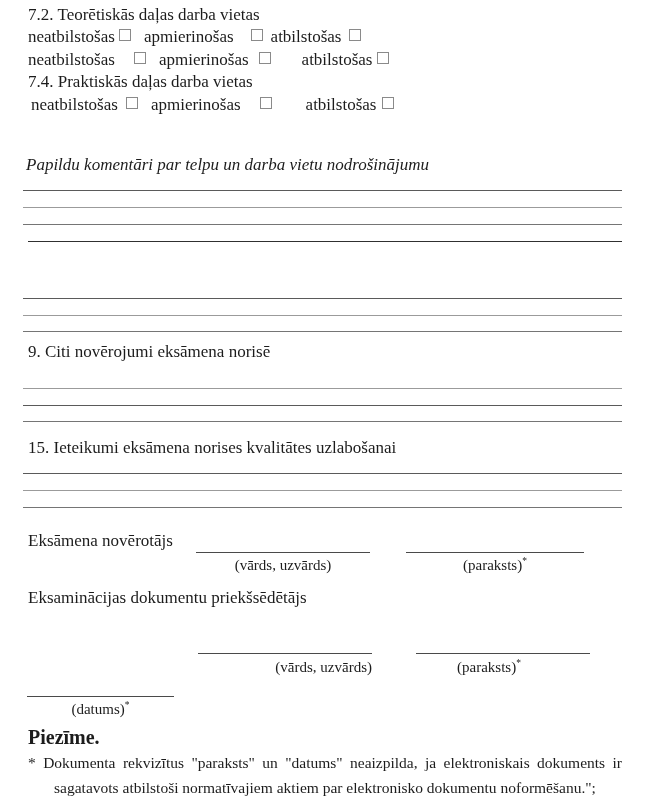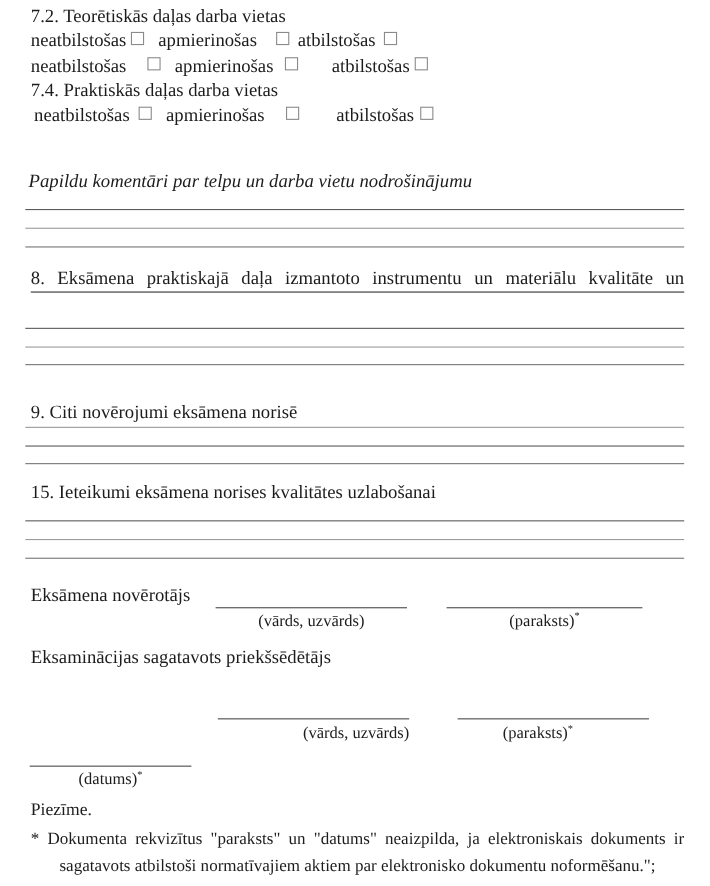--- a/index.html
+++ b/index.html
@@ -20,21 +20,21 @@
   .just{text-align:justify;text-align-last:justify;}
   .fillrow{display:flex;align-items:flex-end;}
   .fillrow .fill{flex:1;border-bottom:1.3px solid #303030;margin-bottom:3px;}
   .sigline{height:0;border-top:1.4px solid #4a4a4a;}
   .cap{font-size:15px;line-height:15px;}
   .cap sup, .note sup{font-size:9.5px;vertical-align:6px;line-height:0;}
   .ctr{text-align:center;}
   .rgt{text-align:right;}
   .note{font-size:15.5px;line-height:24.5px;}
   .note .nline2{text-align:center;}
-  .piezime{font-size:16px;line-height:20px;}
+  .piezime{font-size:20px;line-height:20px;font-weight:bold;}
 </style>
 </head>
 <body>
 
 <div class="abs main s7block">
   <div>7.2. Teorētiskās daļas darba vietas</div>
   <div class="optrow">
     <span class="lbl">neatbilstošas</span><span class="cb" style="margin-left:4px"></span><span class="lbl" style="margin-left:13px">apmierinošas</span><span class="cb" style="margin-left:17px"></span><span class="lbl" style="margin-left:8px">atbilstošas</span><span class="cb" style="margin-left:8px"></span>
   </div>
   <div class="optrow">
@@ -46,49 +46,48 @@
   </div>
 </div>
 
 <div class="abs comments-h">Papildu komentāri par telpu un darba vietu nodrošinājumu</div>
 
 <div class="abs rule d" style="top:190px"></div>
 <div class="abs rule l" style="top:207px"></div>
 <div class="abs rule" style="top:224px"></div>
 
 <div class="abs para" style="top:241px">
-  <div class="just">8. Eksāmena praktiskajā daļa izmantoto instrumentu un materiālu kvalitāte un</div>
   <div class="fillrow">
     <span class="fill"></span>
   </div>
 </div>
 
 <div class="abs rule d" style="top:298px"></div>
 <div class="abs rule l" style="top:315px"></div>
 <div class="abs rule" style="top:331px"></div>
 
-<div class="abs para" style="top:363px">9. Citi novērojumi eksāmena norisē</div>
+<div class="abs para" style="top:340px">9. Citi novērojumi eksāmena norisē</div>
 
 <div class="abs rule l" style="top:388px"></div>
 <div class="abs rule d" style="top:405px"></div>
 <div class="abs rule" style="top:421px"></div>
 
 <div class="abs para" style="top:436px">15. Ieteikumi eksāmena norises kvalitātes uzlabošanai</div>
 
 <div class="abs rule d" style="top:473px"></div>
 <div class="abs rule l" style="top:490px"></div>
 <div class="abs rule" style="top:507px"></div>
 
 <div class="abs main" style="left:28px;top:530px">Eksāmena novērotājs</div>
 <div class="abs sigline" style="left:196px;top:552px;width:174px"></div>
 <div class="abs sigline" style="left:406px;top:552px;width:178px"></div>
 <div class="abs cap ctr" style="left:196px;top:558px;width:174px"><span>(vārds, uzvārds)</span></div>
 <div class="abs cap ctr" style="left:406px;top:558px;width:178px"><span>(paraksts)</span><sup>*</sup></div>
 
-<div class="abs main" style="left:28px;top:587px">Eksaminācijas sagatavots priekšsēdētājs</div>
+<div class="abs main" style="left:28px;top:587px">Eksaminācijas dokumentu priekšsēdētājs</div>
 <div class="abs sigline" style="left:198px;top:653px;width:174px"></div>
 <div class="abs sigline" style="left:416px;top:653px;width:174px"></div>
 <div class="abs cap rgt" style="left:198px;top:660px;width:174px"><span>(vārds, uzvārds)</span></div>
 <div class="abs cap ctr" style="left:416px;top:660px;width:174px;transform:translateX(-14px)"><span>(paraksts)</span><sup>*</sup></div>
 
 <div class="abs sigline" style="left:27px;top:696px;width:147px"></div>
 <div class="abs cap ctr" style="left:27px;top:702px;width:147px"><span>(datums)</span><sup>*</sup></div>
 
 <div class="abs piezime" style="left:28px;top:727px">Piezīme.</div>
 <div class="abs note" style="left:28px;top:751px;width:594px">

